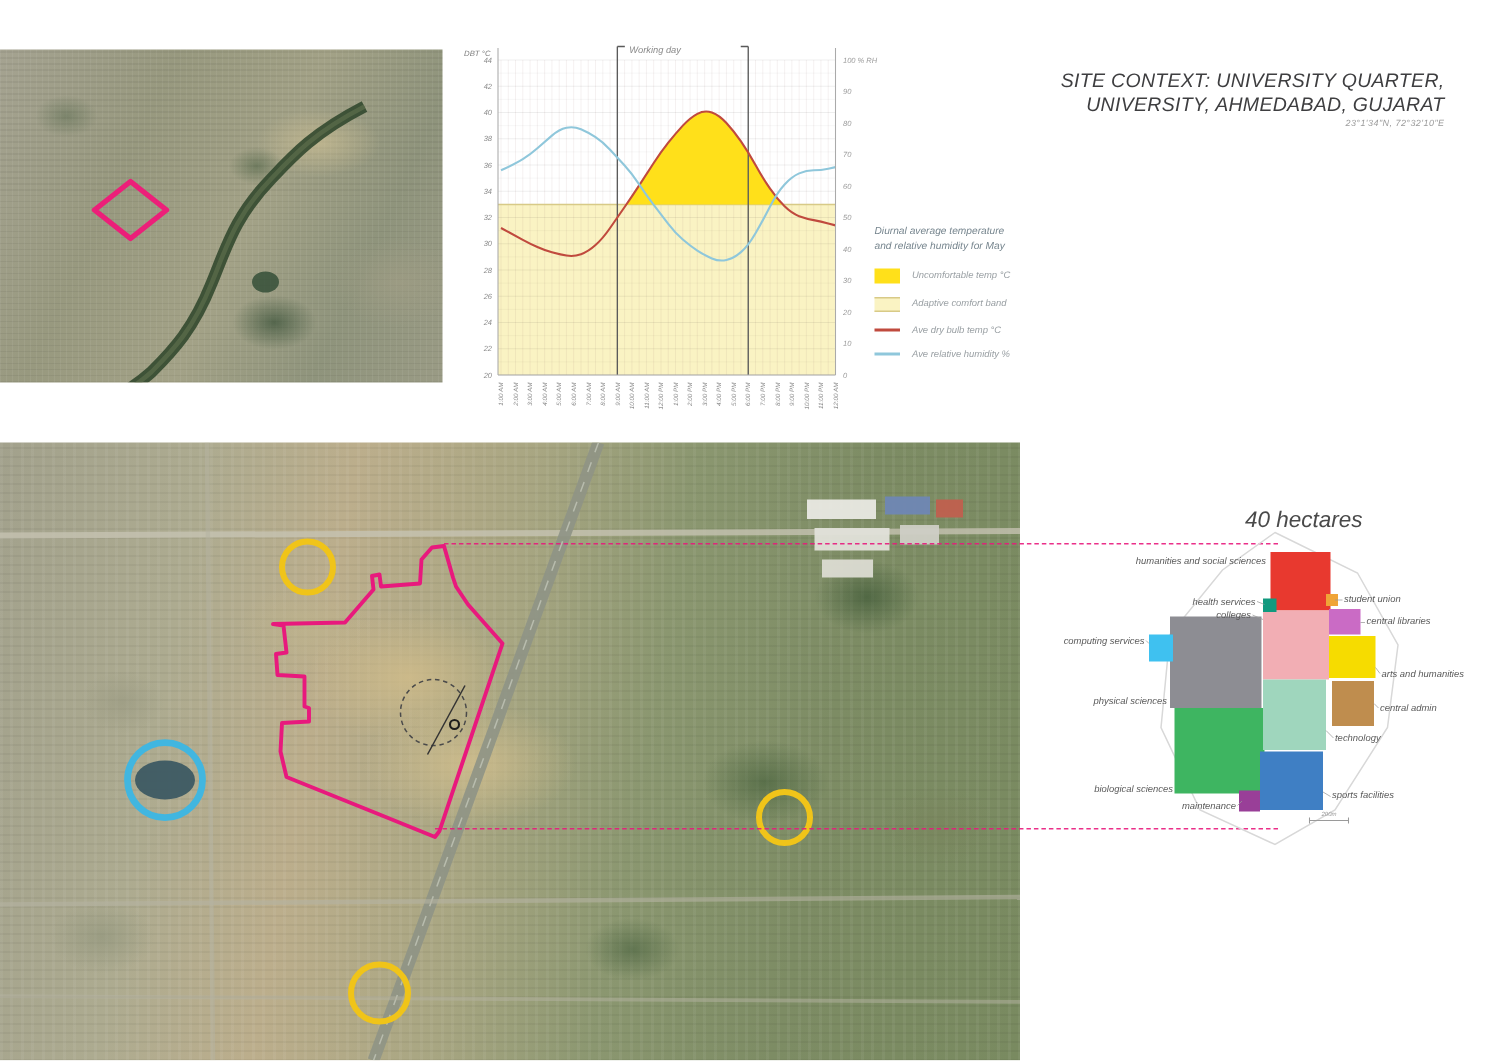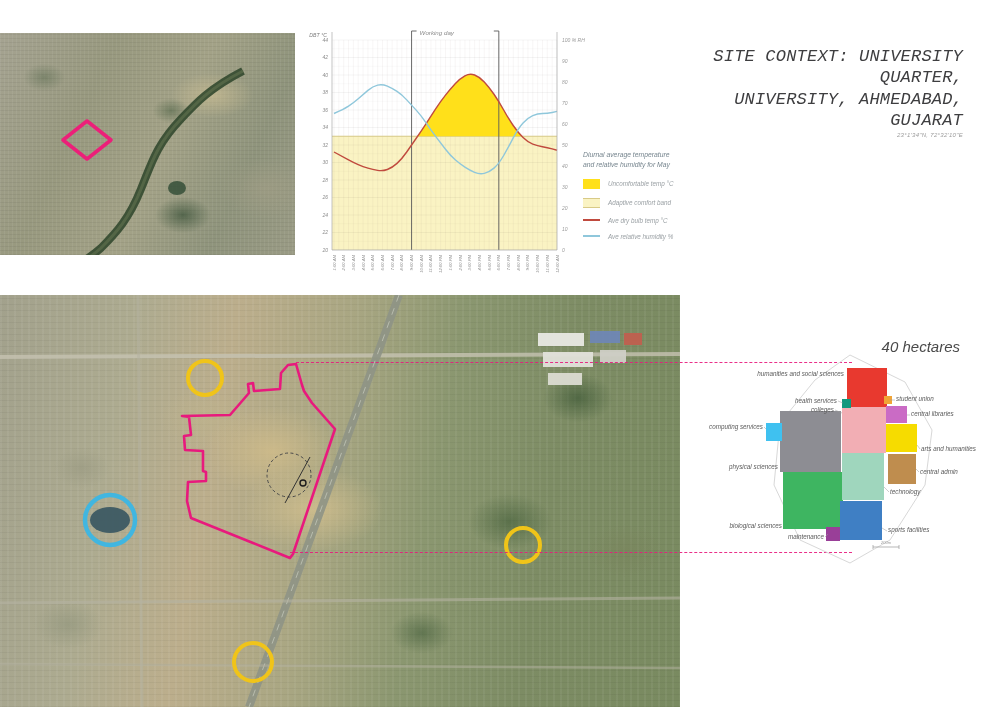--- a/index.html
+++ b/index.html
@@ -21,21 +21,21 @@
   .chart-wrap{position:absolute;left:295px;top:18px;width:300px;height:268px;}
   .legend{position:absolute;left:583px;top:150px;width:140px;font-style:italic;}
   .legend .lt{font-size:6.8px;color:#76858e;line-height:1.45;}
   .legend .row{display:flex;align-items:center;margin-top:9px;}
   .legend .sw{width:17px;height:10px;margin-right:8px;flex:0 0 auto;}
   .legend .sw.band{height:8px;border-top:1px solid #d8ca87;border-bottom:1px solid #d8ca87;}
   .legend .sw.line{height:2px;}
   .legend .lab{font-size:6.3px;color:#9aa0a4;}
   
   .title-block{position:absolute;left:700px;top:46px;width:263px;text-align:right;font-style:italic;color:#3e3e40;}
-  .title-block .t1,.title-block .t2{font-size:17px;line-height:1.25;letter-spacing:.2px;font-family:Liberation Mono, monospace;}
+  .title-block .t1,.title-block .t2{font-size:13px;line-height:1.25;letter-spacing:.2px;}
   .title-block .coords{font-size:6px;color:#9b9b9b;margin-top:1px;letter-spacing:.3px;}
   
   .site-map{position:absolute;left:0;top:295px;width:680px;height:412px;overflow:hidden;
     background:
       radial-gradient(50px 35px at 85% 25%, rgba(45,75,42,.55), transparent 70%),
       radial-gradient(60px 40px at 75% 55%, rgba(52,82,46,.5), transparent 70%),
       radial-gradient(45px 30px at 62% 82%, rgba(48,78,44,.45), transparent 70%),
       radial-gradient(55px 38px at 92% 62%, rgba(120,130,90,.5), transparent 70%),
       radial-gradient(90px 60px at 40% 38%, rgba(208,188,138,.85), transparent 75%),
       radial-gradient(95px 55px at 46% 52%, rgba(212,192,142,.8), transparent 75%),
@@ -44,21 +44,21 @@
       radial-gradient(50px 35px at 10% 80%, rgba(140,145,120,.55), transparent 70%),
       repeating-linear-gradient(90deg, rgba(255,255,255,.05) 0 2px, transparent 2px 7px),
       repeating-linear-gradient(0deg, rgba(0,0,0,.045) 0 1px, transparent 1px 6px),
       linear-gradient(100deg,#a2a18c 0%,#adab90 18%,#bcae8c 32%,#a8a682 48%,#8b9770 62%,#7d8c64 78%,#798a60 100%);}
   .site-map svg{position:absolute;left:0;top:0;}
   
   .dash-line{position:absolute;height:0;border-top:1.4px dashed #e8197d;opacity:.9;}
   .dash-line.top{left:296px;top:362px;width:556px;}
   .dash-line.bottom{left:290px;top:552px;width:562px;}
   
-  .diagram-title{position:absolute;left:830px;top:338px;width:130px;text-align:right;
+  .diagram-title{position:absolute;left:830px;top:338px;width:130px;
                  font-style:italic;font-size:15px;color:#4a4a4a;}
   .diagram{position:absolute;left:700px;top:335px;width:300px;height:240px;}
   .diagram svg{position:absolute;left:0;top:0;}
   .dg-label{font-style:italic;font-size:6.3px;fill:#5a5a5a;}
   .dg-scale{font-style:italic;font-size:4px;fill:#9a9a9a;}
 </style>
 </head>
 <body>
 
 <div class="board">

